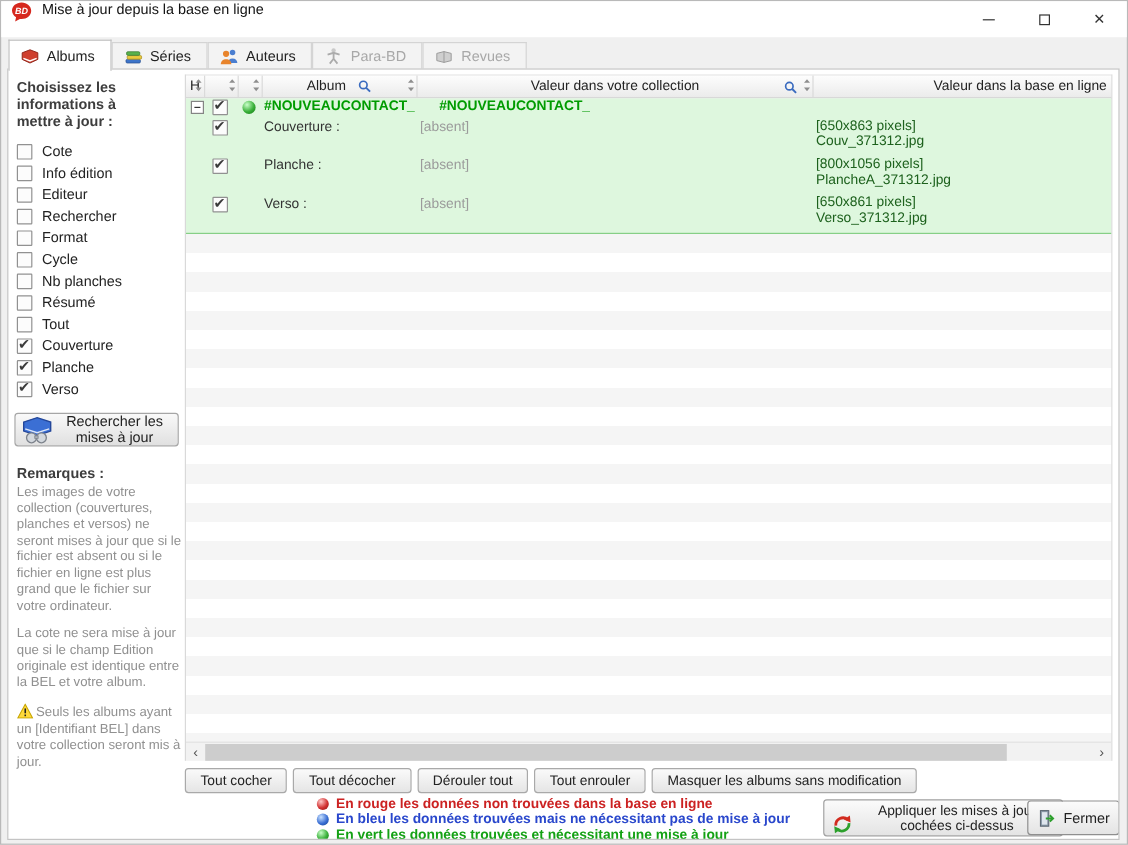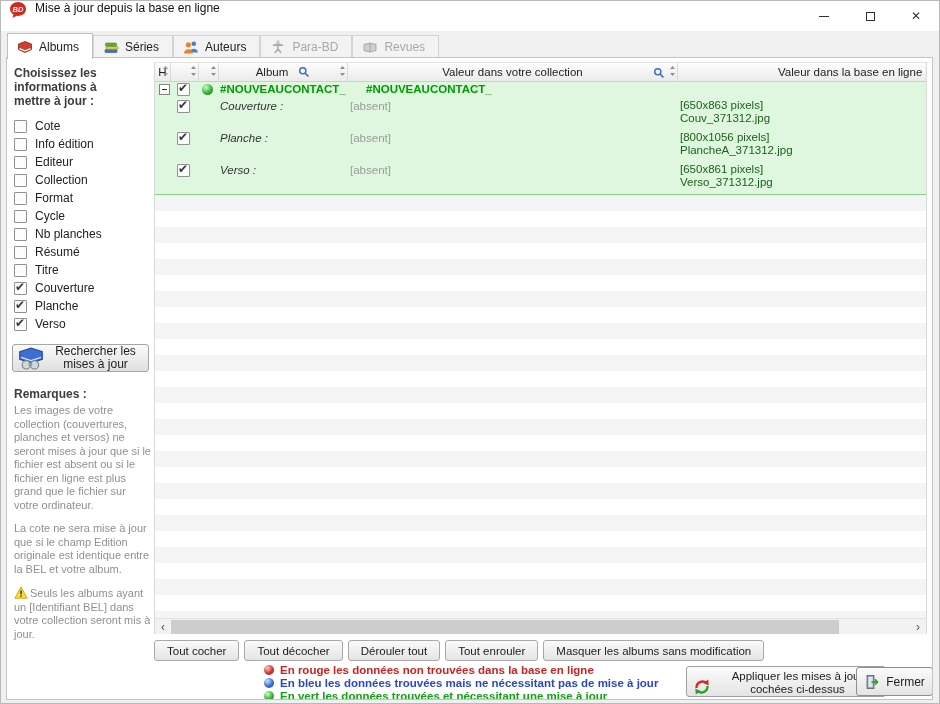--- a/index.html
+++ b/index.html
@@ -54,21 +54,21 @@
   .expander::after{content:"";position:absolute;left:2px;top:4px;width:5px;height:1px;background:#333}
   .rcb{position:absolute;left:22px;top:1px}
   .srow .rcb{top:2px}
   .ball{width:10px;height:10px;border-radius:50%;display:inline-block}
   .ball.green-b{background:radial-gradient(circle at 35% 30%,#c9ffc9,#3ab03a 55%,#0e760e)}
   .ball.red-b{background:radial-gradient(circle at 35% 30%,#ffc9c9,#d23333 55%,#8c0f0f)}
   .ball.blue-b{background:radial-gradient(circle at 35% 30%,#c9e2ff,#3b6fd4 55%,#0f3e8c)}
   .row-ball{position:absolute;left:47px;top:2px;width:11px;height:11px}
   .gtitle{position:absolute;left:65px;top:1px;font-weight:bold;color:#009b00;white-space:nowrap}
   .gcoll{position:absolute;left:211px;top:1px;font-weight:bold;color:#009b00;white-space:nowrap}
-  .slabel{position:absolute;left:65px;top:2px;font-style:italic;color:#333}
+  .slabel{position:absolute;left:65px;top:2px;color:#333}
   .sabsent{position:absolute;left:195px;top:2px;color:#9b9b9b}
   .sonline{position:absolute;left:525px;top:1px;color:#1d611d;line-height:13px}
   .sonline span{display:block}
 
   .stripes{height:423px;background:repeating-linear-gradient(to bottom,#f5f5f5 0 16px,#ffffff 16px 32px)}
 
   .hscroll{height:16px;background:#f2f2f2;border-top:1px solid #e2e2e2;position:relative;color:#555}
   .hs-btn{position:absolute;top:0;width:16px;height:16px;display:flex;align-items:center;justify-content:center;font-size:12px}
   .hs-left{left:0}.hs-right{right:0}
   .hs-thumb{position:absolute;left:16px;top:1px;width:668px;height:14px;background:#cdcdcd}
@@ -177,41 +177,41 @@
       <div class="opt">
         <span class="cb"></span>
         <span>Info édition</span>
       </div>
       <div class="opt">
         <span class="cb"></span>
         <span>Editeur</span>
       </div>
       <div class="opt">
         <span class="cb"></span>
-        <span>Collection</span>
+        <span>Rechercher</span>
       </div>
       <div class="opt">
         <span class="cb"></span>
         <span>Format</span>
       </div>
       <div class="opt">
         <span class="cb"></span>
         <span>Cycle</span>
       </div>
       <div class="opt">
         <span class="cb"></span>
         <span>Nb planches</span>
       </div>
       <div class="opt">
         <span class="cb"></span>
         <span>Résumé</span>
       </div>
       <div class="opt">
         <span class="cb"></span>
-        <span>Titre</span>
+        <span>Tout</span>
       </div>
       <div class="opt">
         <span class="cb checked"></span>
         <span>Couverture</span>
       </div>
       <div class="opt">
         <span class="cb checked"></span>
         <span>Planche</span>
       </div>
       <div class="opt">

